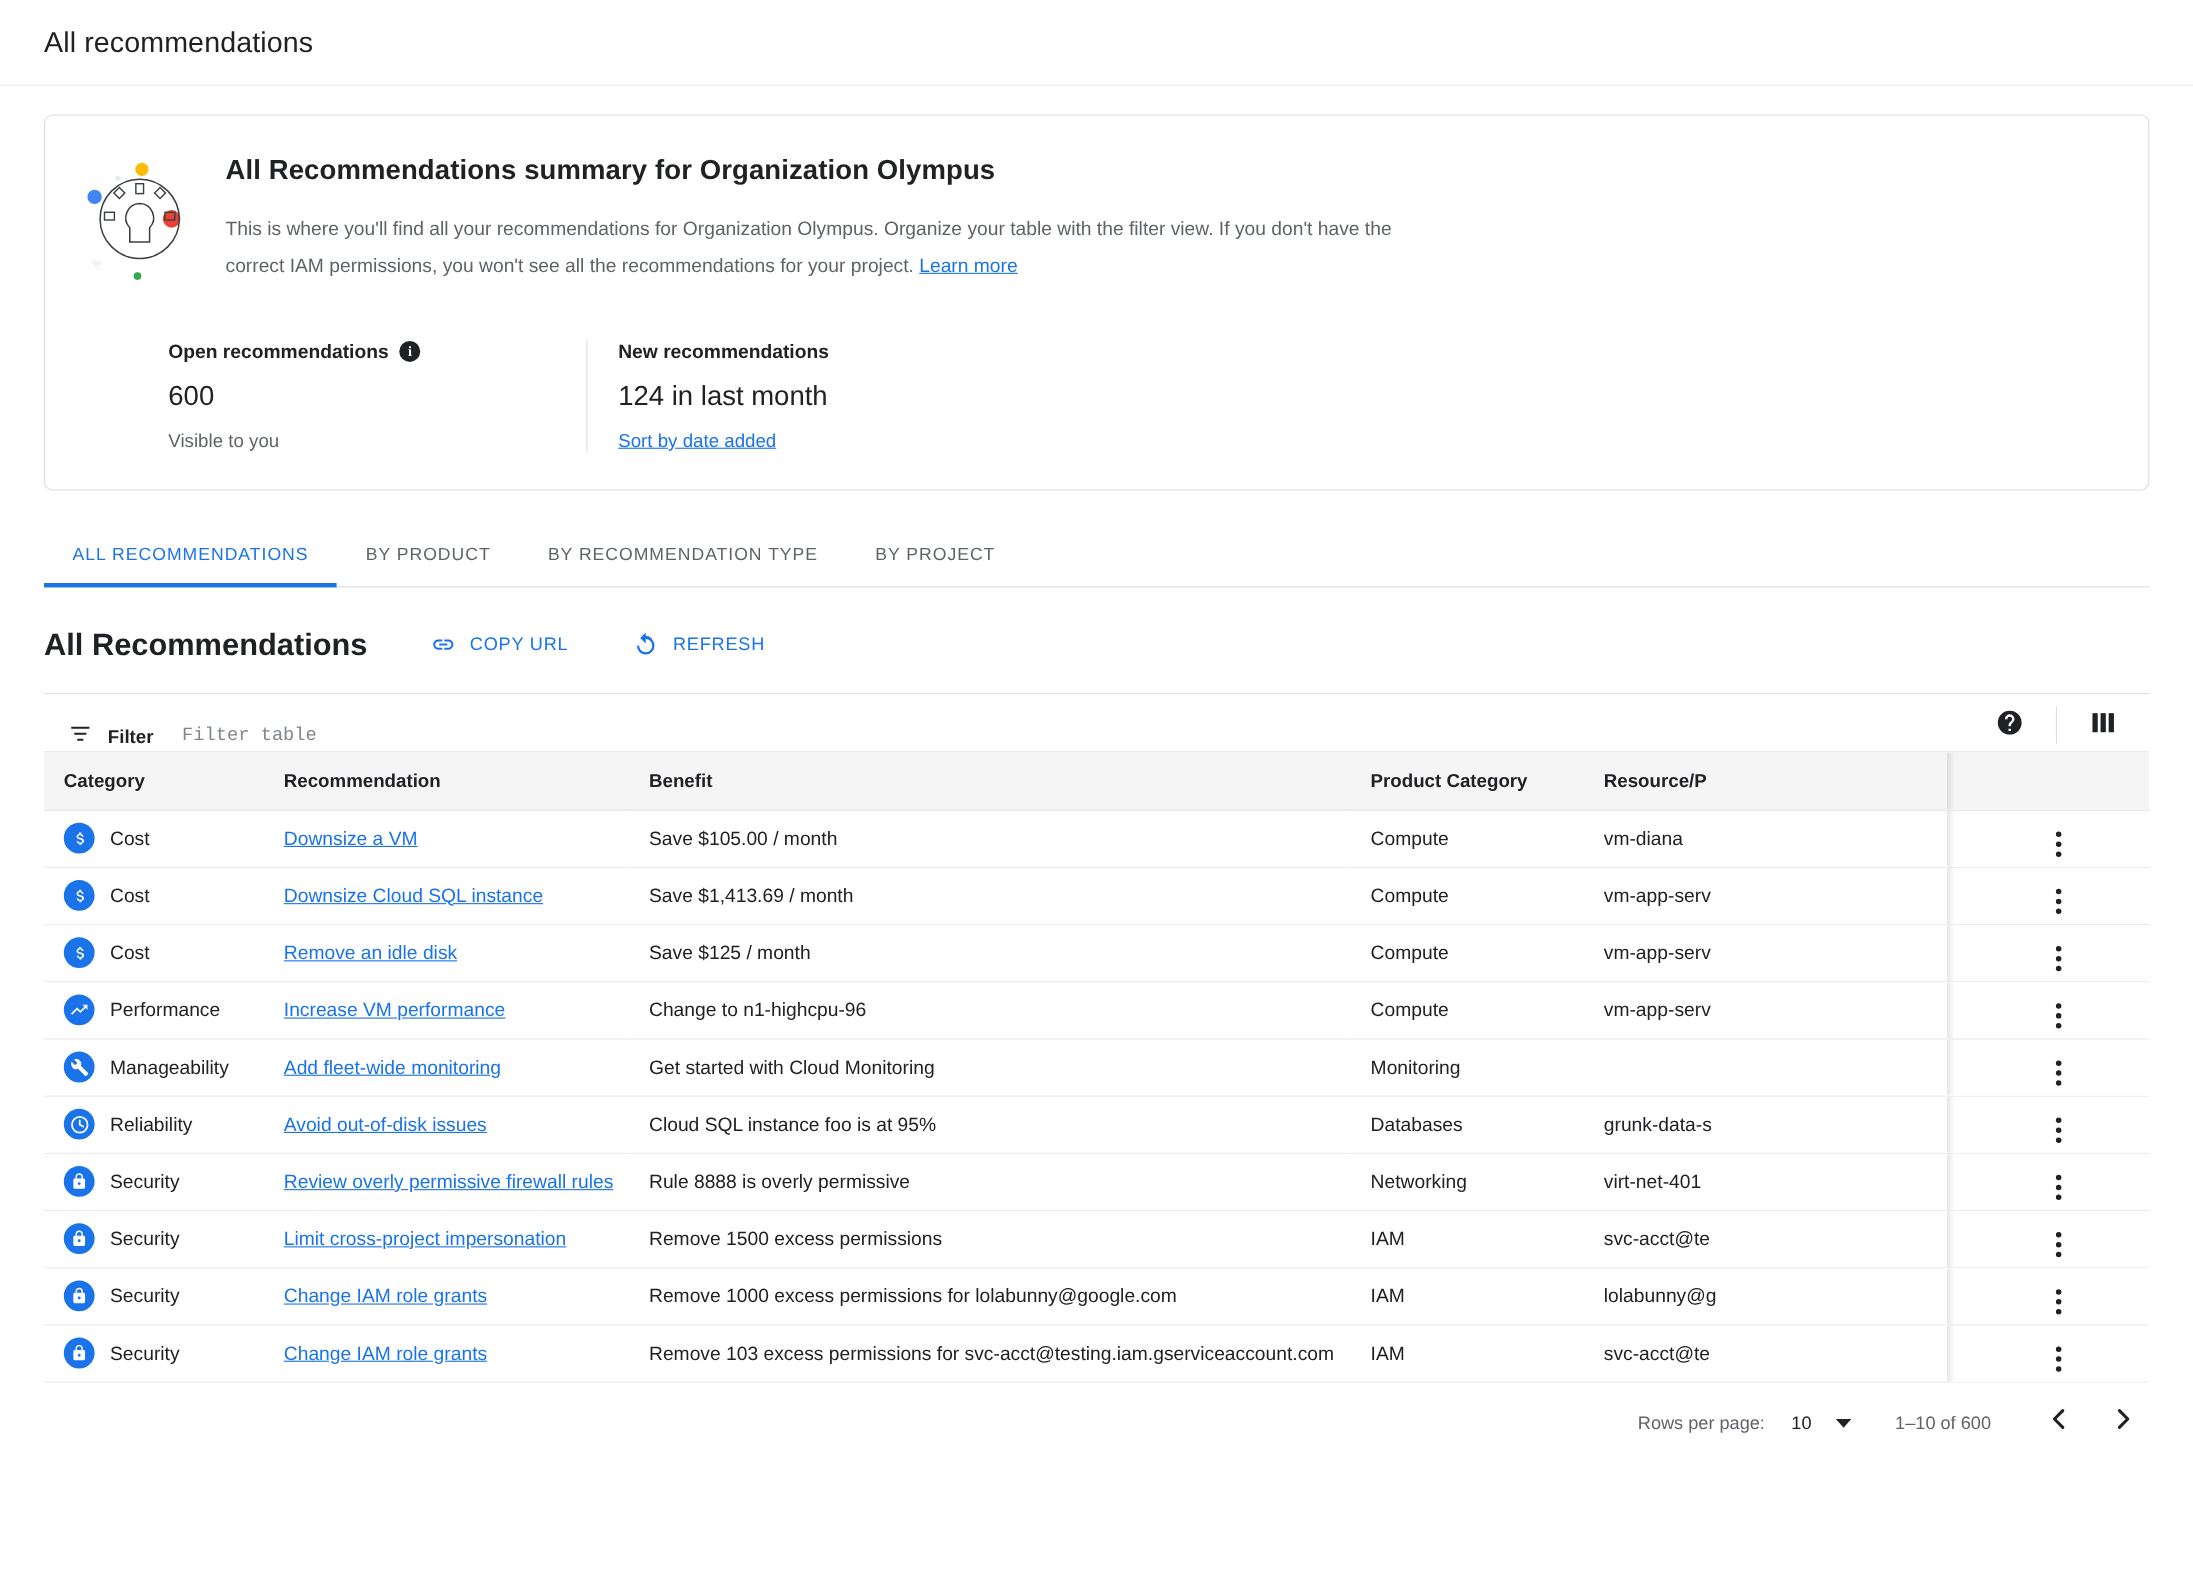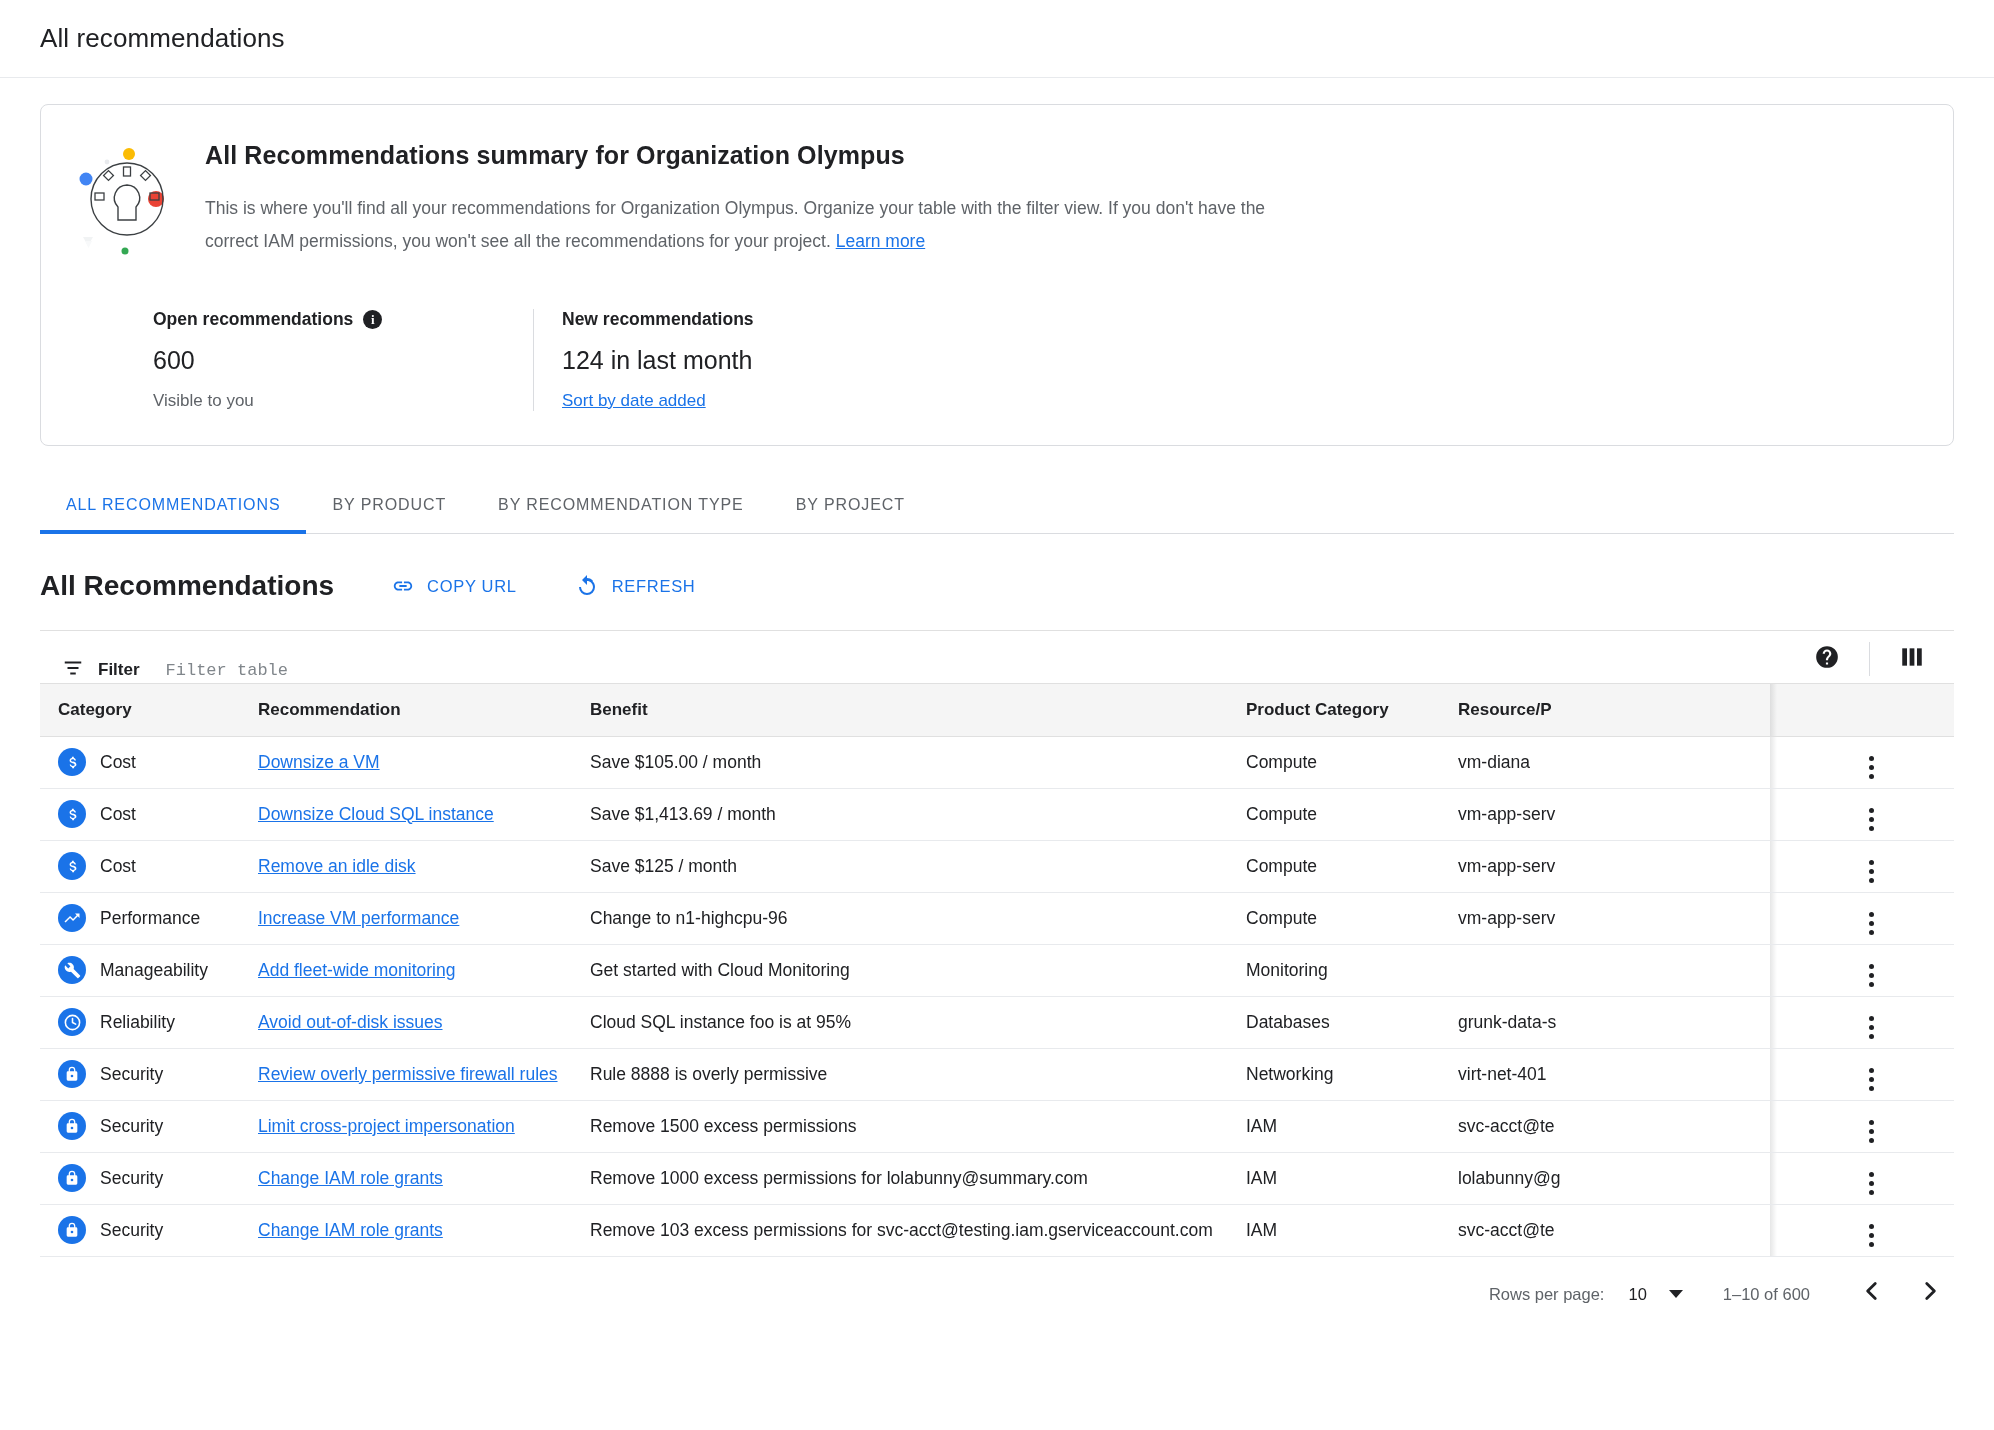--- a/index.html
+++ b/index.html
@@ -506,21 +506,21 @@
               <div class="cat-cell">
                 <span class="cat-icon">
                   <svg width="16" height="16" viewBox="0 0 24 24" fill="#fff">
                     <path d="M18 8h-1V6a5 5 0 0 0-10 0v2H6a2 2 0 0 0-2 2v10a2 2 0 0 0 2 2h12a2 2 0 0 0 2-2V10a2 2 0 0 0-2-2zm-6 9a2 2 0 1 1 0-4 2 2 0 0 1 0 4zm3.1-9H8.9V6a3.1 3.1 0 0 1 6.2 0v2z"></path>
                   </svg>
                 </span>
                 <span>Security</span>
               </div>
             </td>
             <td><a class="rec-link" href="#">Change IAM role grants</a></td>
-            <td>Remove 1000 excess permissions for lolabunny@summary.com</td>
+            <td>Remove 1000 excess permissions for lolabunny@google.com</td>
             <td>IAM</td>
             <td>lolabunny@g</td>
             <td class="act-col"><span class="kebab">
                 <i></i>
                 <i></i>
                 <i></i>
               </span></td>
           </tr>
           <tr>
             <td>

